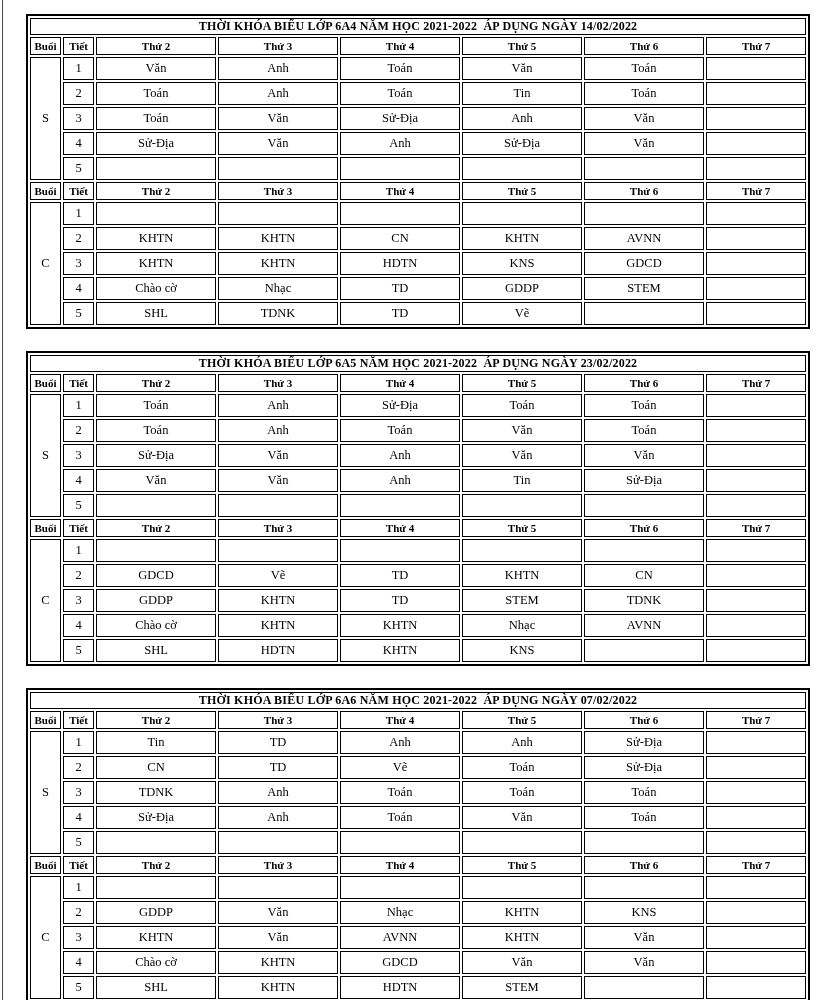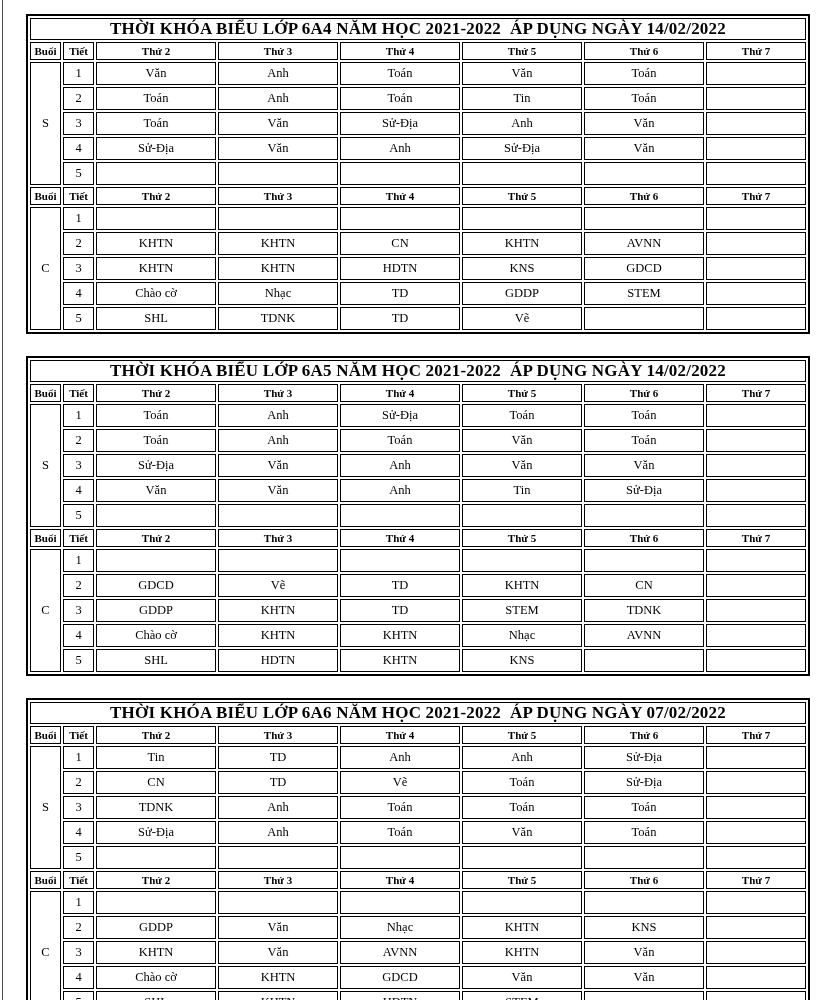--- a/index.html
+++ b/index.html
@@ -41,21 +41,21 @@
     border: 1px solid #000000;
     padding: 0;
     text-align: center;
     vertical-align: middle;
     overflow: hidden;
     background: #ffffff;
   }
   tr.row-title td {
     height: 14px;
     font-weight: bold;
-    font-size: 17px;
+    font-size: 12px;
     white-space: pre;
     letter-spacing: 0.2px;
   }
   tr.row-header td {
     height: 16px;
     font-weight: bold;
     font-size: 11px;
   }
   tr.row-data td {
     height: 21px;
@@ -205,21 +205,21 @@
         <col style="width: 31px;">
         <col style="width: 120px;">
         <col style="width: 120px;">
         <col style="width: 120px;">
         <col style="width: 120px;">
         <col style="width: 120px;">
         <col style="width: 100px;">
       </colgroup>
       <tbody>
         <tr class="row-title">
-          <td colspan="8">THỜI KHÓA BIỂU LỚP 6A5 NĂM HỌC 2021-2022  ÁP DỤNG NGÀY 14/02/2022</td>
+          <td colspan="8">THỜI KHÓA BIỂU LỚP 6A5 NĂM HỌC 2021-2022  ÁP DỤNG NGÀY 23/02/2022</td>
         </tr>
         <tr class="row-header">
           <td>Buổi</td>
           <td>Tiết</td>
           <td>Thứ 2</td>
           <td>Thứ 3</td>
           <td>Thứ 4</td>
           <td>Thứ 5</td>
           <td>Thứ 6</td>
           <td>Thứ 7</td>

